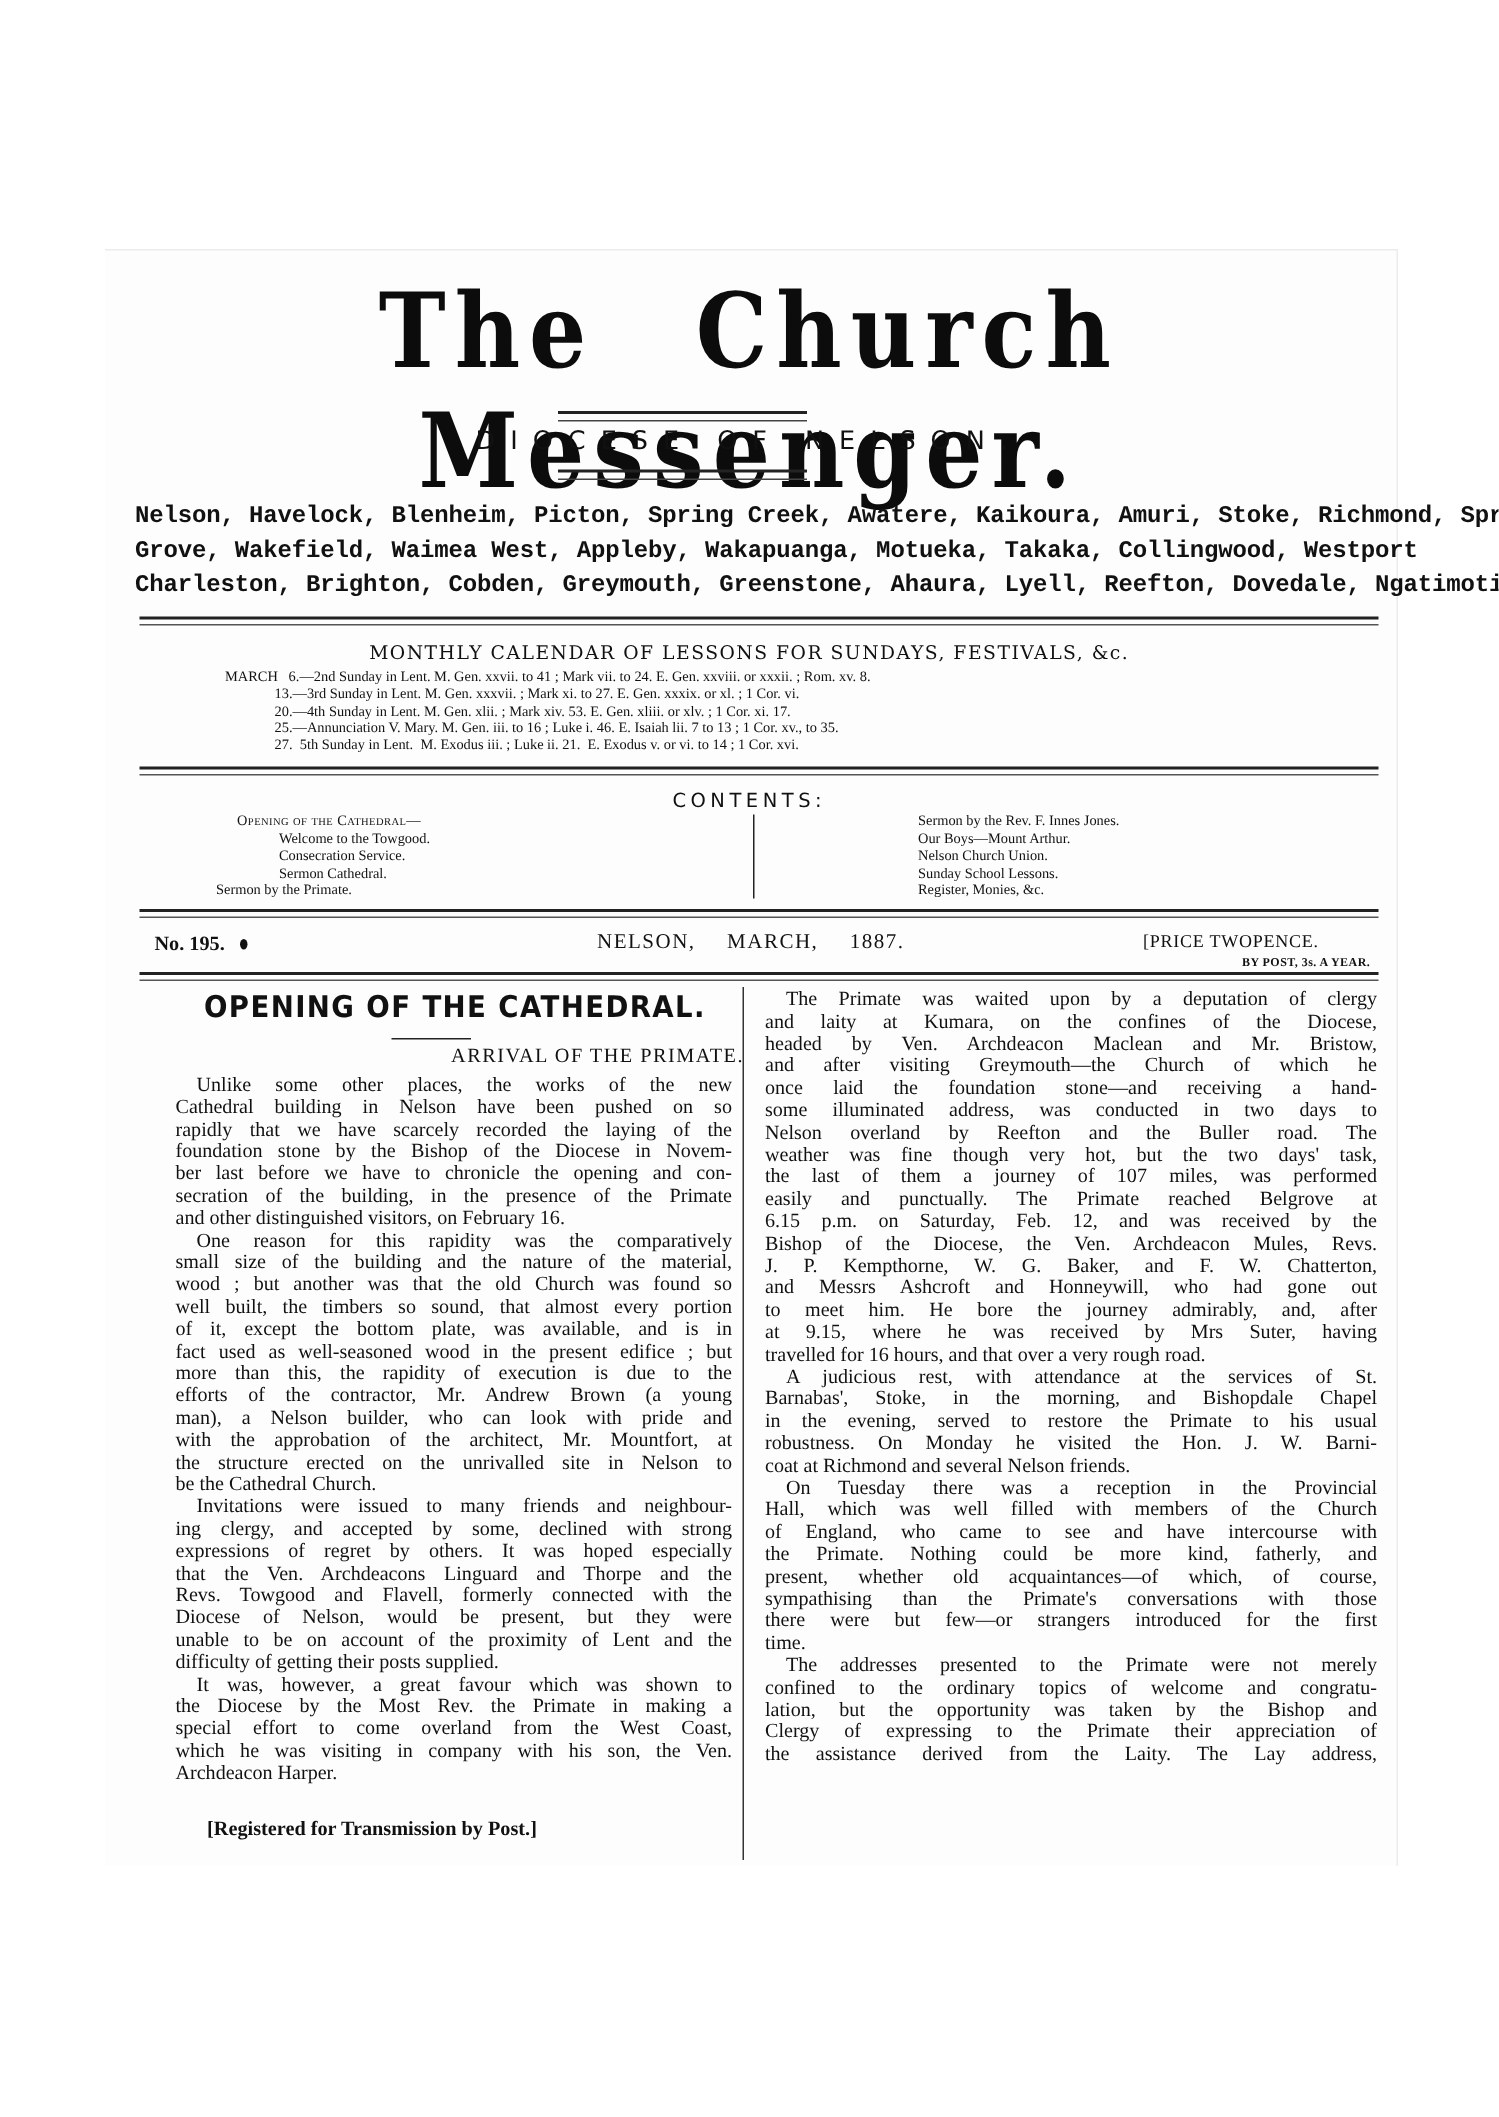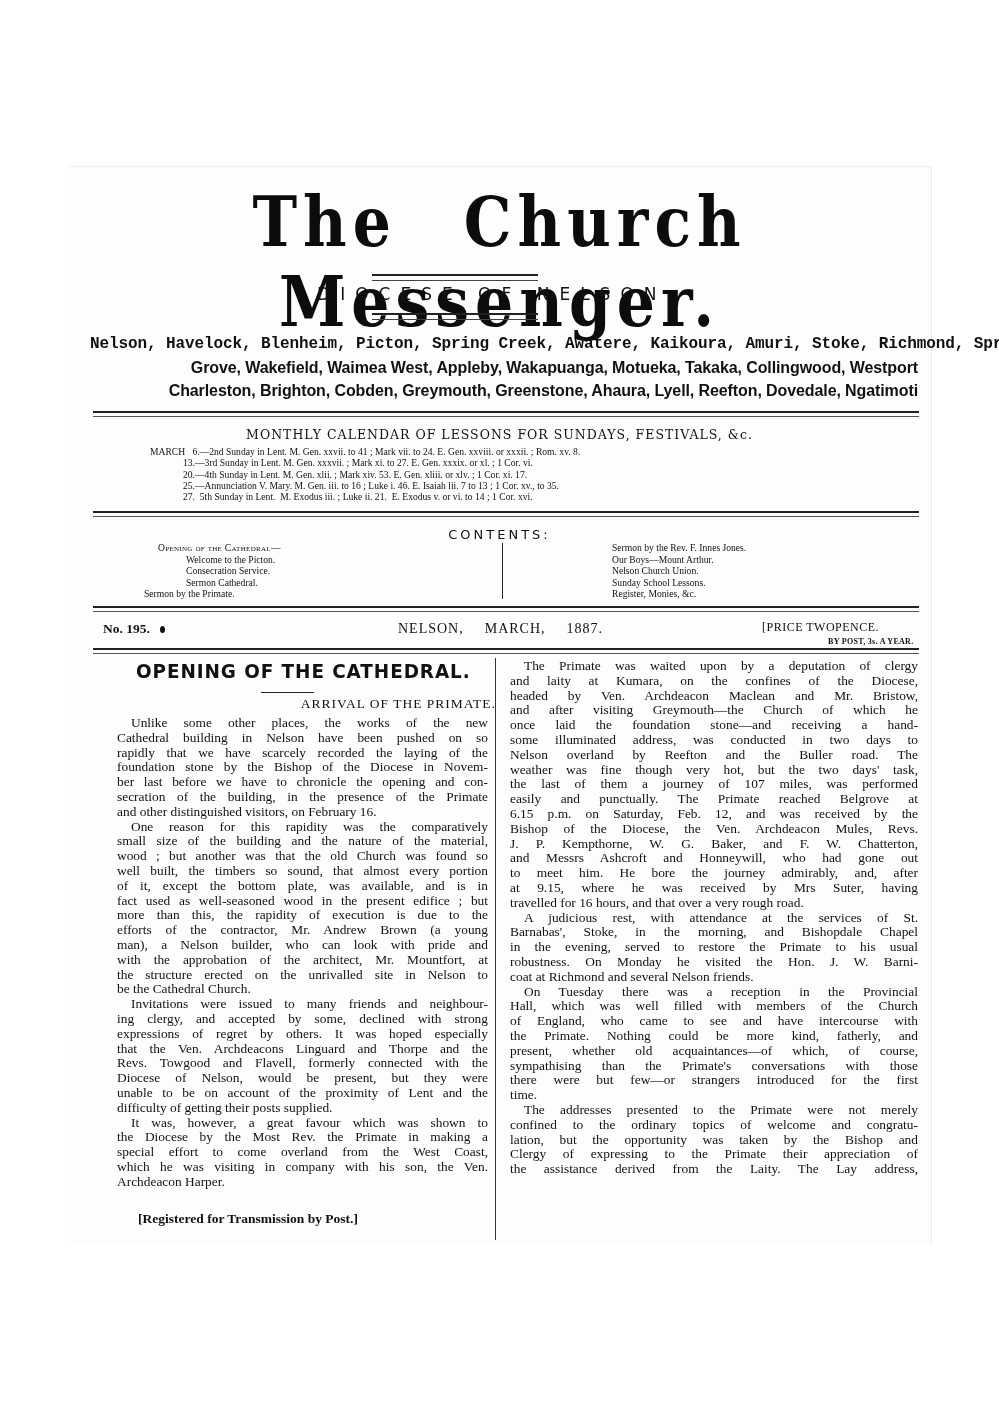--- a/index.html
+++ b/index.html
@@ -13,21 +13,21 @@
   .masthead .w { display: inline-block; margin: 0 20px; transform: scaleY(1.15); }
   .rule-short { position: absolute; left: 372px; width: 166px; height: 4px;
                 border-top: 2px solid #222; border-bottom: 1px solid #444; }
   .diocese { position: absolute; left: 0; right: 0; top: 284px; text-align: center;
              font-family: "DejaVu Sans", sans-serif; font-size: 17px; letter-spacing: 10px; }
   .places { position: absolute; left: 90px; width: 828px; top: 333px;
             font-family: "Liberation Sans", sans-serif; font-weight: bold; font-size: 16px;
             line-height: 23px; letter-spacing: -0.1px; }
   .places div { white-space: nowrap; }
   .places .l1 { text-align: left; font-family: Liberation Mono, monospace; }
-  .places .l2, .places .l3 { text-align: right; }
+  .places .l2, .places .l3 { text-align: left; font-family: Liberation Mono, monospace; }
   .hrule { position: absolute; left: 93px; width: 826px; height: 3px;
            border-top: 2px solid #222; border-bottom: 1px solid #555; }
   .cal-title { position: absolute; left: 0; right: 0; top: 427px; text-align: center;
                font-size: 12.5px; letter-spacing: 1px; }
   .cal { position: absolute; left: 150px; top: 446px; font-size: 9.6px; line-height: 11.3px;
          font-family: "Liberation Serif", serif; }
   .cal .row { white-space: nowrap; }
   .cal .mon { display: inline-block; width: 40px; }
   .contents-title { position: absolute; left: 0; right: 0; top: 527px; text-align: center;
                     font-family: "DejaVu Sans", sans-serif; font-size: 13px; letter-spacing: 3px; }
@@ -94,21 +94,21 @@
   <div class="row" style="padding-left:33px"><span>13.</span><span>—3rd Sunday in Lent.  M. Gen. xxxvii. ; Mark xi. to 27.  E. Gen. xxxix. or xl. ; 1 Cor. vi.</span></div>
   <div class="row" style="padding-left:33px"><span>20.</span><span>—4th Sunday in Lent.  M. Gen. xlii. ; Mark xiv. 53.  E. Gen. xliii. or xlv. ; 1 Cor. xi. 17.</span></div>
   <div class="row" style="padding-left:33px"><span>25.</span><span>—Annunciation V. Mary.  M. Gen. iii. to 16 ; Luke i. 46.  E. Isaiah lii. 7 to 13 ; 1 Cor. xv., to 35.</span></div>
   <div class="row" style="padding-left:33px;white-space:pre"><span>27.</span><span>  5th Sunday in Lent.  M. Exodus iii. ; Luke ii. 21.  E. Exodus v. or vi. to 14 ; 1 Cor. xvi.</span></div>
 </div>
 <div class="hrule" style="top:511px"></div>
 
 <div class="contents-title">CONTENTS:</div>
 <div class="contents-left">
   <div class="smallcaps">Opening of the Cathedral—</div>
-  <div class="ind">Welcome to the Picton.</div>
+  <div class="ind">Welcome to the Towgood.</div>
   <div class="ind">Consecration Service.</div>
   <div class="ind">Sermon Cathedral.</div>
   <div class="out">Sermon by the Primate.</div>
 </div>
 <div class="vdivider"></div>
 <div class="contents-right">
   <div>Sermon by the Rev. F. Innes Jones.</div>
   <div>Our Boys—Mount Arthur.</div>
   <div>Nelson Church Union.</div>
   <div>Sunday School Lessons.</div>

